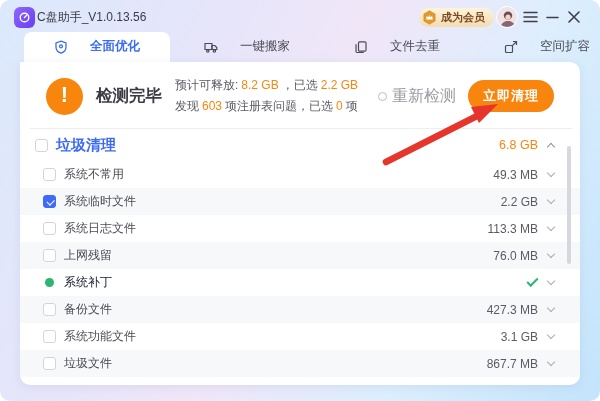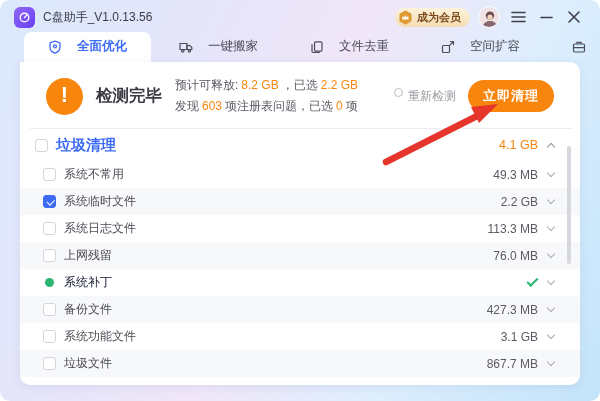--- a/index.html
+++ b/index.html
@@ -3,47 +3,47 @@
 <meta charset="utf-8">
 <style>
   * { box-sizing: border-box; margin: 0; padding: 0; }
   html,body { width:600px; height:401px; }
   body { font-family:"Liberation Sans","DejaVu Sans",sans-serif; }
   .window{
     position:relative; width:600px; height:401px; border-radius:10px; overflow:hidden;
     background:linear-gradient(115deg,#dbe9fc 0%,#e7e5fa 30%,#f0e6f8 48%,#ddeefd 72%,#c3e4fb 100%);
   }
   
-  .titlebar{height:34px;display:flex;align-items:center;padding:0 16px 0 14px;gap:8px;}
+  .titlebar{height:34px;display:flex;align-items:center;padding:0 16px 0 14px;gap:2px;}
   .app-icon{width:21px;height:21px;border-radius:6px;flex:0 0 auto;
     background:linear-gradient(135deg,#8f68f7,#6b3df2);display:flex;align-items:center;justify-content:center;}
   .app-title{font-size:12px;color:#3c3c46;}
   .tb-spacer{flex:1;}
   .member-badge{display:flex;align-items:center;gap:4px;background:linear-gradient(180deg,#fdf3dc,#f5dcb2);
     border-radius:11px;padding:2px 9px 2px 3px;color:#7a4b1d;font-size:11px;font-weight:bold;cursor:pointer;}
   .avatar{width:22px;height:22px;border-radius:50%;overflow:hidden;border:1px solid #fff;cursor:pointer;flex:0 0 auto;}
   .win-btn{width:20px;height:20px;display:flex;align-items:center;justify-content:center;color:#3f3f49;cursor:pointer;}
   
   .tabbar{display:flex;align-items:flex-end;height:28px;padding-left:24px;gap:4px;}
-  .tab{display:flex;align-items:center;gap:15px;padding:6px 24px 7px;font-size:12.5px;color:#4c4c58;
+  .tab{display:flex;align-items:center;gap:22px;padding:6px 30px 7px;font-size:12.5px;color:#4c4c58;
     border-radius:8px 8px 0 0;cursor:pointer;white-space:nowrap;}
   .tab.active{background:#fff;color:#3D6BF5;font-weight:bold;}
   .tab svg{width:14px;height:14px;flex:0 0 auto;}
   
   .panel{position:absolute;left:20px;right:20px;top:62px;bottom:16px;background:#fff;
     border-radius:0 10px 10px 10px;box-shadow:0 2px 10px rgba(110,130,180,.14);}
   .summary{display:flex;align-items:center;padding:13px 26px 11px 26px;}
   .warn-circle{width:37px;height:37px;border-radius:50%;background:#F8860D;color:#fff;flex:0 0 auto;
     font-weight:bold;font-size:22px;display:flex;align-items:center;justify-content:center;padding-bottom:2px;}
   .summary-title{font-size:16.5px;font-weight:bold;color:#3b3b45;margin:0 13px;white-space:nowrap;}
   .summary-lines{font-size:12px;color:#5a5a64;line-height:21px;white-space:nowrap;}
   .orange{color:#F8860D;}
   .orange.val{margin:0 3px;}
   .spacer{flex:1;}
-  .rescan{display:flex;align-items:flex-start;gap:5px;color:#9b9ba3;font-size:12px;margin-right:12px;cursor:pointer;white-space:nowrap;}
+  .rescan{display:flex;align-items:center;gap:5px;color:#9b9ba3;font-size:16px;margin-right:12px;cursor:pointer;white-space:nowrap;}
   .ring{width:9px;height:9px;border:1.5px solid #bcbcc4;border-radius:50%;display:inline-block;}
   .clean-btn{background:#F8850D;border:none;color:#fff;font-size:13px;font-weight:bold;letter-spacing:1px;
     padding:7px 15px;border-radius:16px;cursor:pointer;white-space:nowrap;font-family:Liberation Mono, monospace;}
   .divider{height:1px;background:#ededf2;margin:0 8px 0 10px;}
   .group-header{display:flex;align-items:center;height:32px;padding-left:15px;cursor:pointer;}
   .group-label{color:#3D6BF5;font-size:15px;font-weight:bold;margin-left:8px;}
   .group-size{font-size:12.5px;}
   .chev{width:26px;display:flex;justify-content:center;align-items:center;margin-right:16px;flex:0 0 auto;}
   .chev i{display:block;width:6px;height:6px;border-right:1.4px solid #ababb5;border-bottom:1.4px solid #ababb5;}
   .chev i.dn{transform:rotate(45deg);margin-top:-3px;}
@@ -181,21 +181,21 @@
       </div>
       <button class="clean-btn">立即清理</button>
     </div>
 
     <div class="divider"></div>
 
     <div class="group-header">
       <span class="cb"></span>
       <span class="group-label">垃圾清理</span>
       <span class="spacer"></span>
-      <span class="group-size orange">4.1 GB</span>
+      <span class="group-size orange">6.8 GB</span>
       <span class="chev">
           <i class="up"></i>
         </span>
     </div>
 
     <div id="rows">
         <div class="row">
           <span class="cb"></span>
           <span class="row-label">系统不常用</span>
           <span class="spacer"></span>

